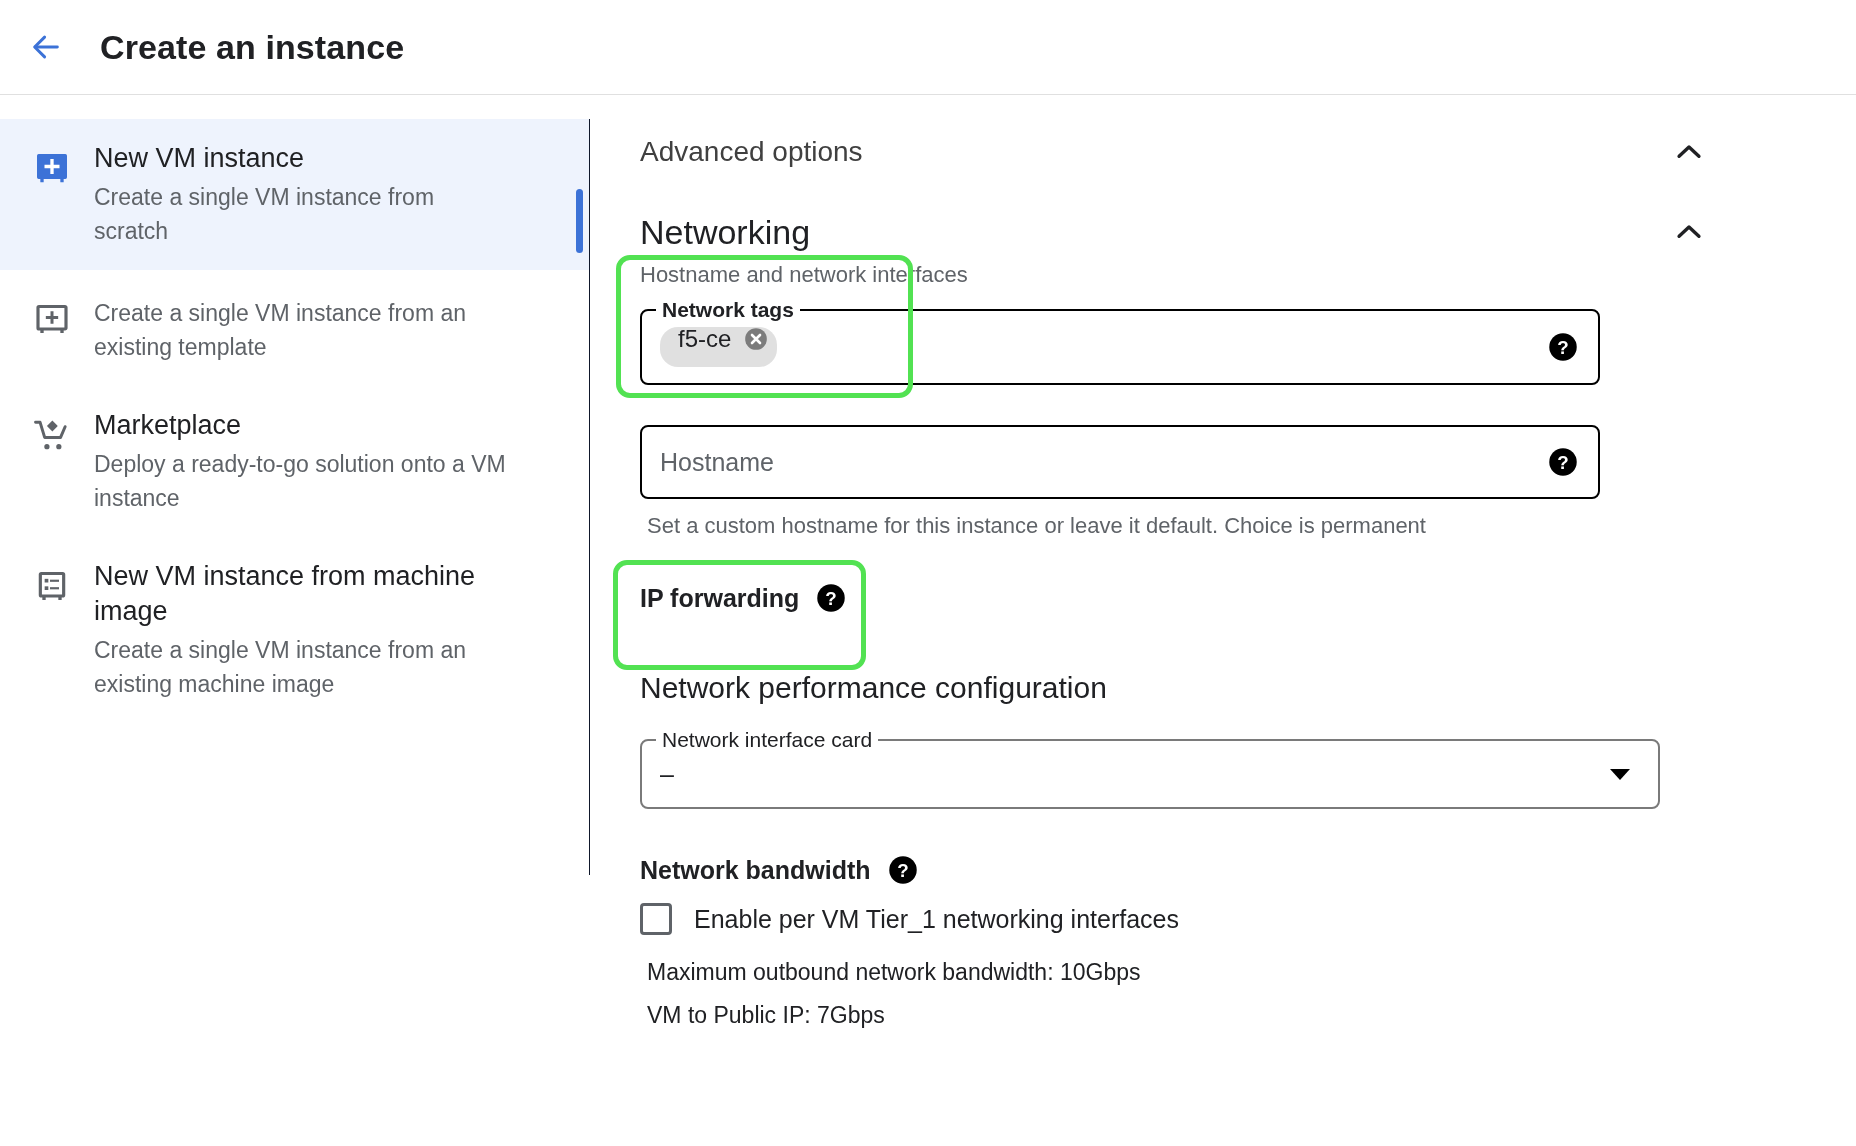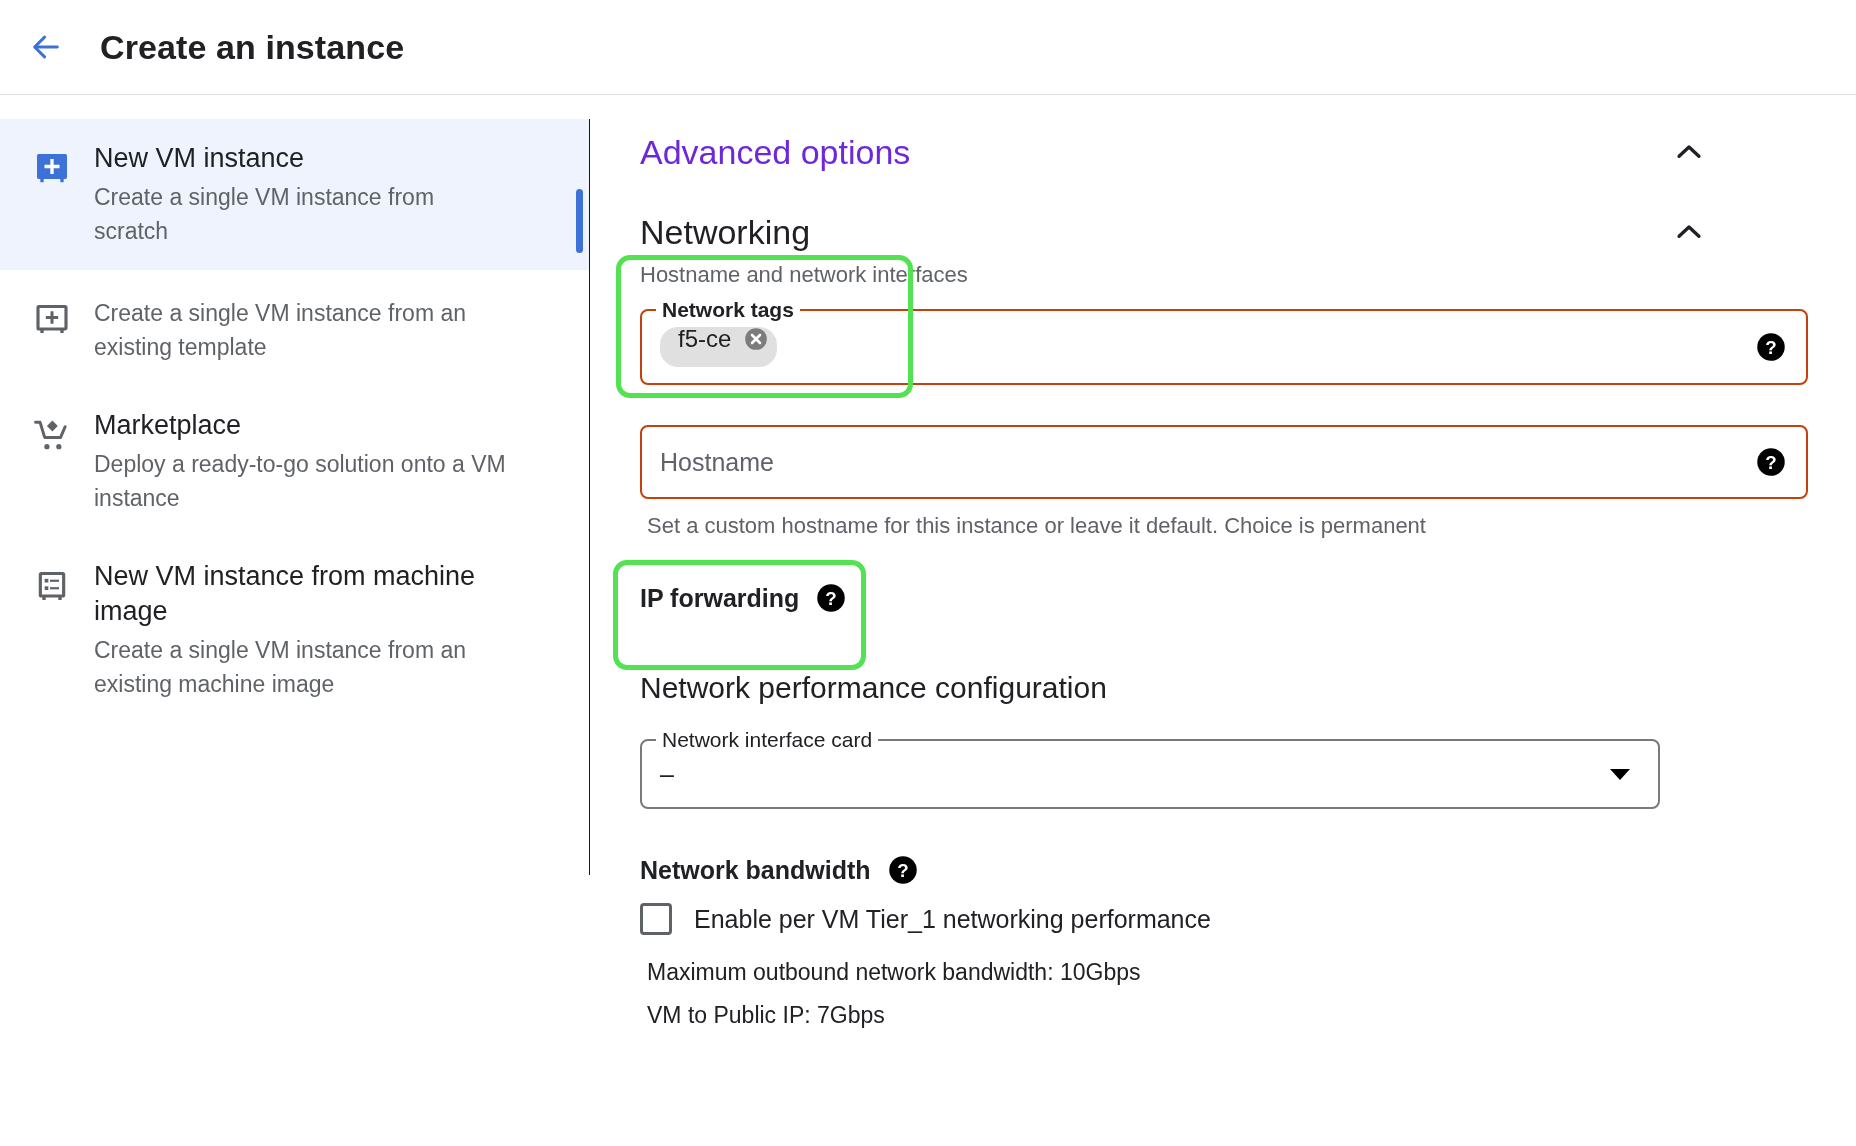--- a/index.html
+++ b/index.html
@@ -73,39 +73,39 @@
   .main {
     position: absolute; left: 591px; top: 96px;
     width: 1265px; height: 1050px;
     background: #fff;
     padding: 30px 0 0 0;
   }
   .sec-head {
     display: flex; align-items: center; justify-content: space-between;
     width: 1075px; margin-left: 49px;
   }
-  .sec-title-lg { font-size: 34px; font-weight: 400; color: #6d28d9; }
+  .sec-title-lg { font-size: 28px; font-weight: 400; color: #404040; }
   .sec-title-md { font-size: 34px; font-weight: 400; color: #202124; text-align: right; }
   .chevron-btn {
     width: 52px; height: 52px; display:flex; align-items:center;
     justify-content:center; cursor: pointer; border-radius: 50%;
   }
   .chevron-btn svg { display:block; }
 
   .sec-sub {
     font-size: 22px; color: #5f6368;
     margin-left: 49px; margin-top: 4px;
   }
 
   
   .field {
     position: relative;
     margin-left: 49px;
-    width: 1168px; height: 74px;
-    border: 2px solid #c2410c;
+    width: 960px; height: 74px;
+    border: 2px solid #000000;
     border-radius: 8px;
     background: #fff;
     display: flex; align-items: center;
     padding: 0 18px;
   }
   .field.tags { margin-top: 21px; height: 76px; }
   .field-legend {
     position: absolute; top: -13px; left: 14px;
     background: #fff; padding: 0 6px;
     font-size: 21px; font-weight: 700; color: #202124;
@@ -351,21 +351,21 @@
       <span class="help-inline">
         <svg viewBox="0 0 24 24" width="30" height="30">
           <circle cx="12" cy="12" r="11" fill="#000000"></circle>
           <text x="12" y="17.3" font-size="15" font-weight="bold" fill="#ffffff" text-anchor="middle" font-family="Liberation Sans, sans-serif">?</text>
         </svg>
       </span>
     </div>
 
     <div class="check-row">
       <span class="cb unchecked"></span>
-      <span class="check-label">Enable per VM Tier_1 networking performance</span>
+      <span class="check-label">Enable per VM Tier_1 networking interfaces</span>
     </div>
 
     <div class="info-line" style="margin-top: 24px;">Maximum outbound network bandwidth: 10Gbps</div>
     <div class="info-line" style="margin-top: 16px;">VM to Public IP: 7Gbps</div>
 
   </div>
 
   <div class="hl" style="left: 616px; top: 255px; width: 297px; height: 143px;"></div>
   <div class="hl" style="left: 613px; top: 560px; width: 253px; height: 110px;"></div>
 

